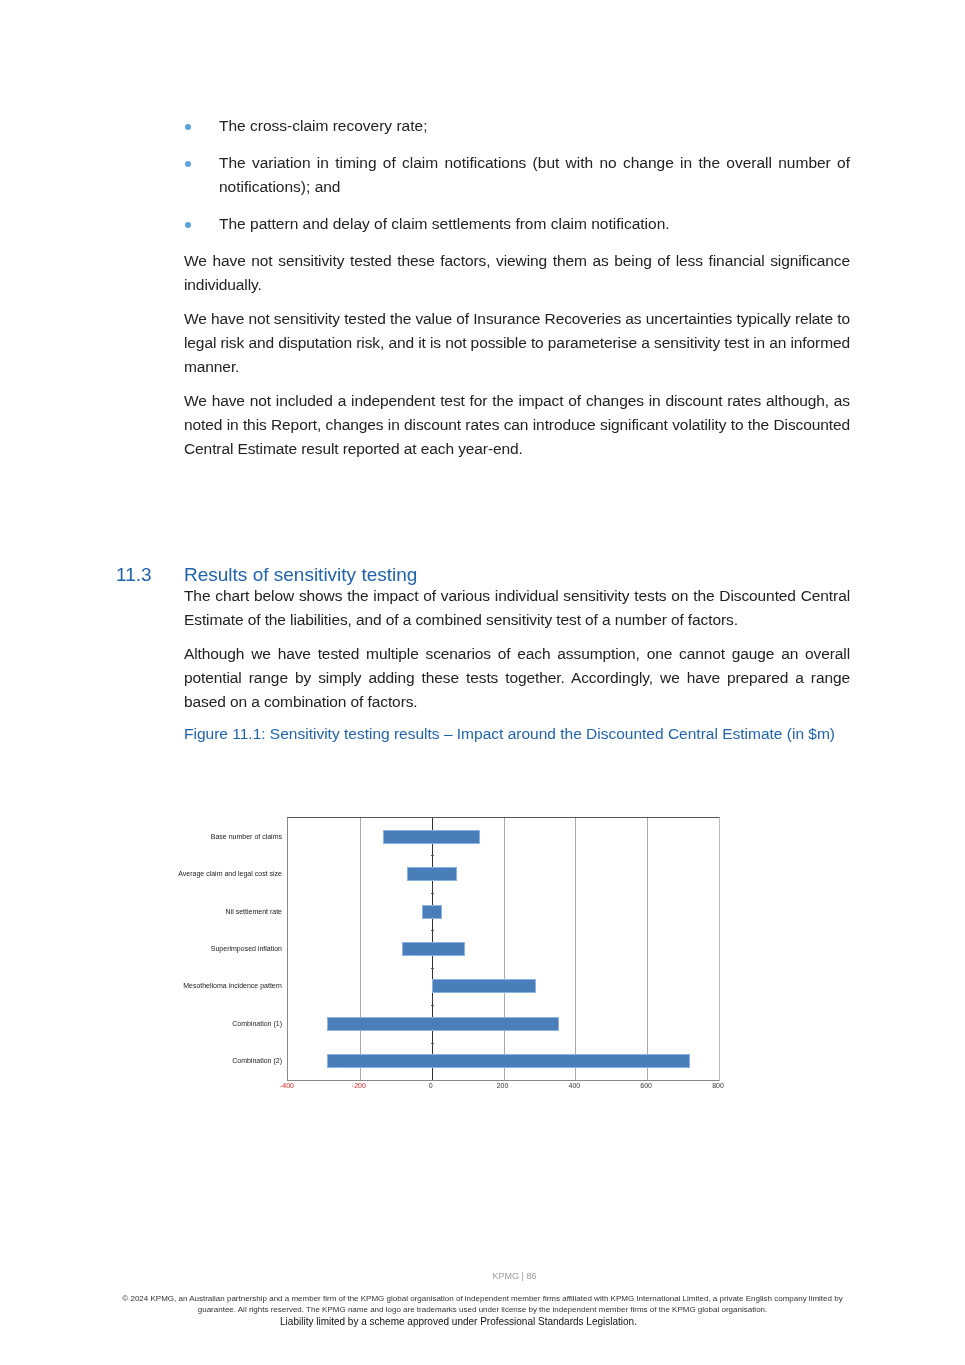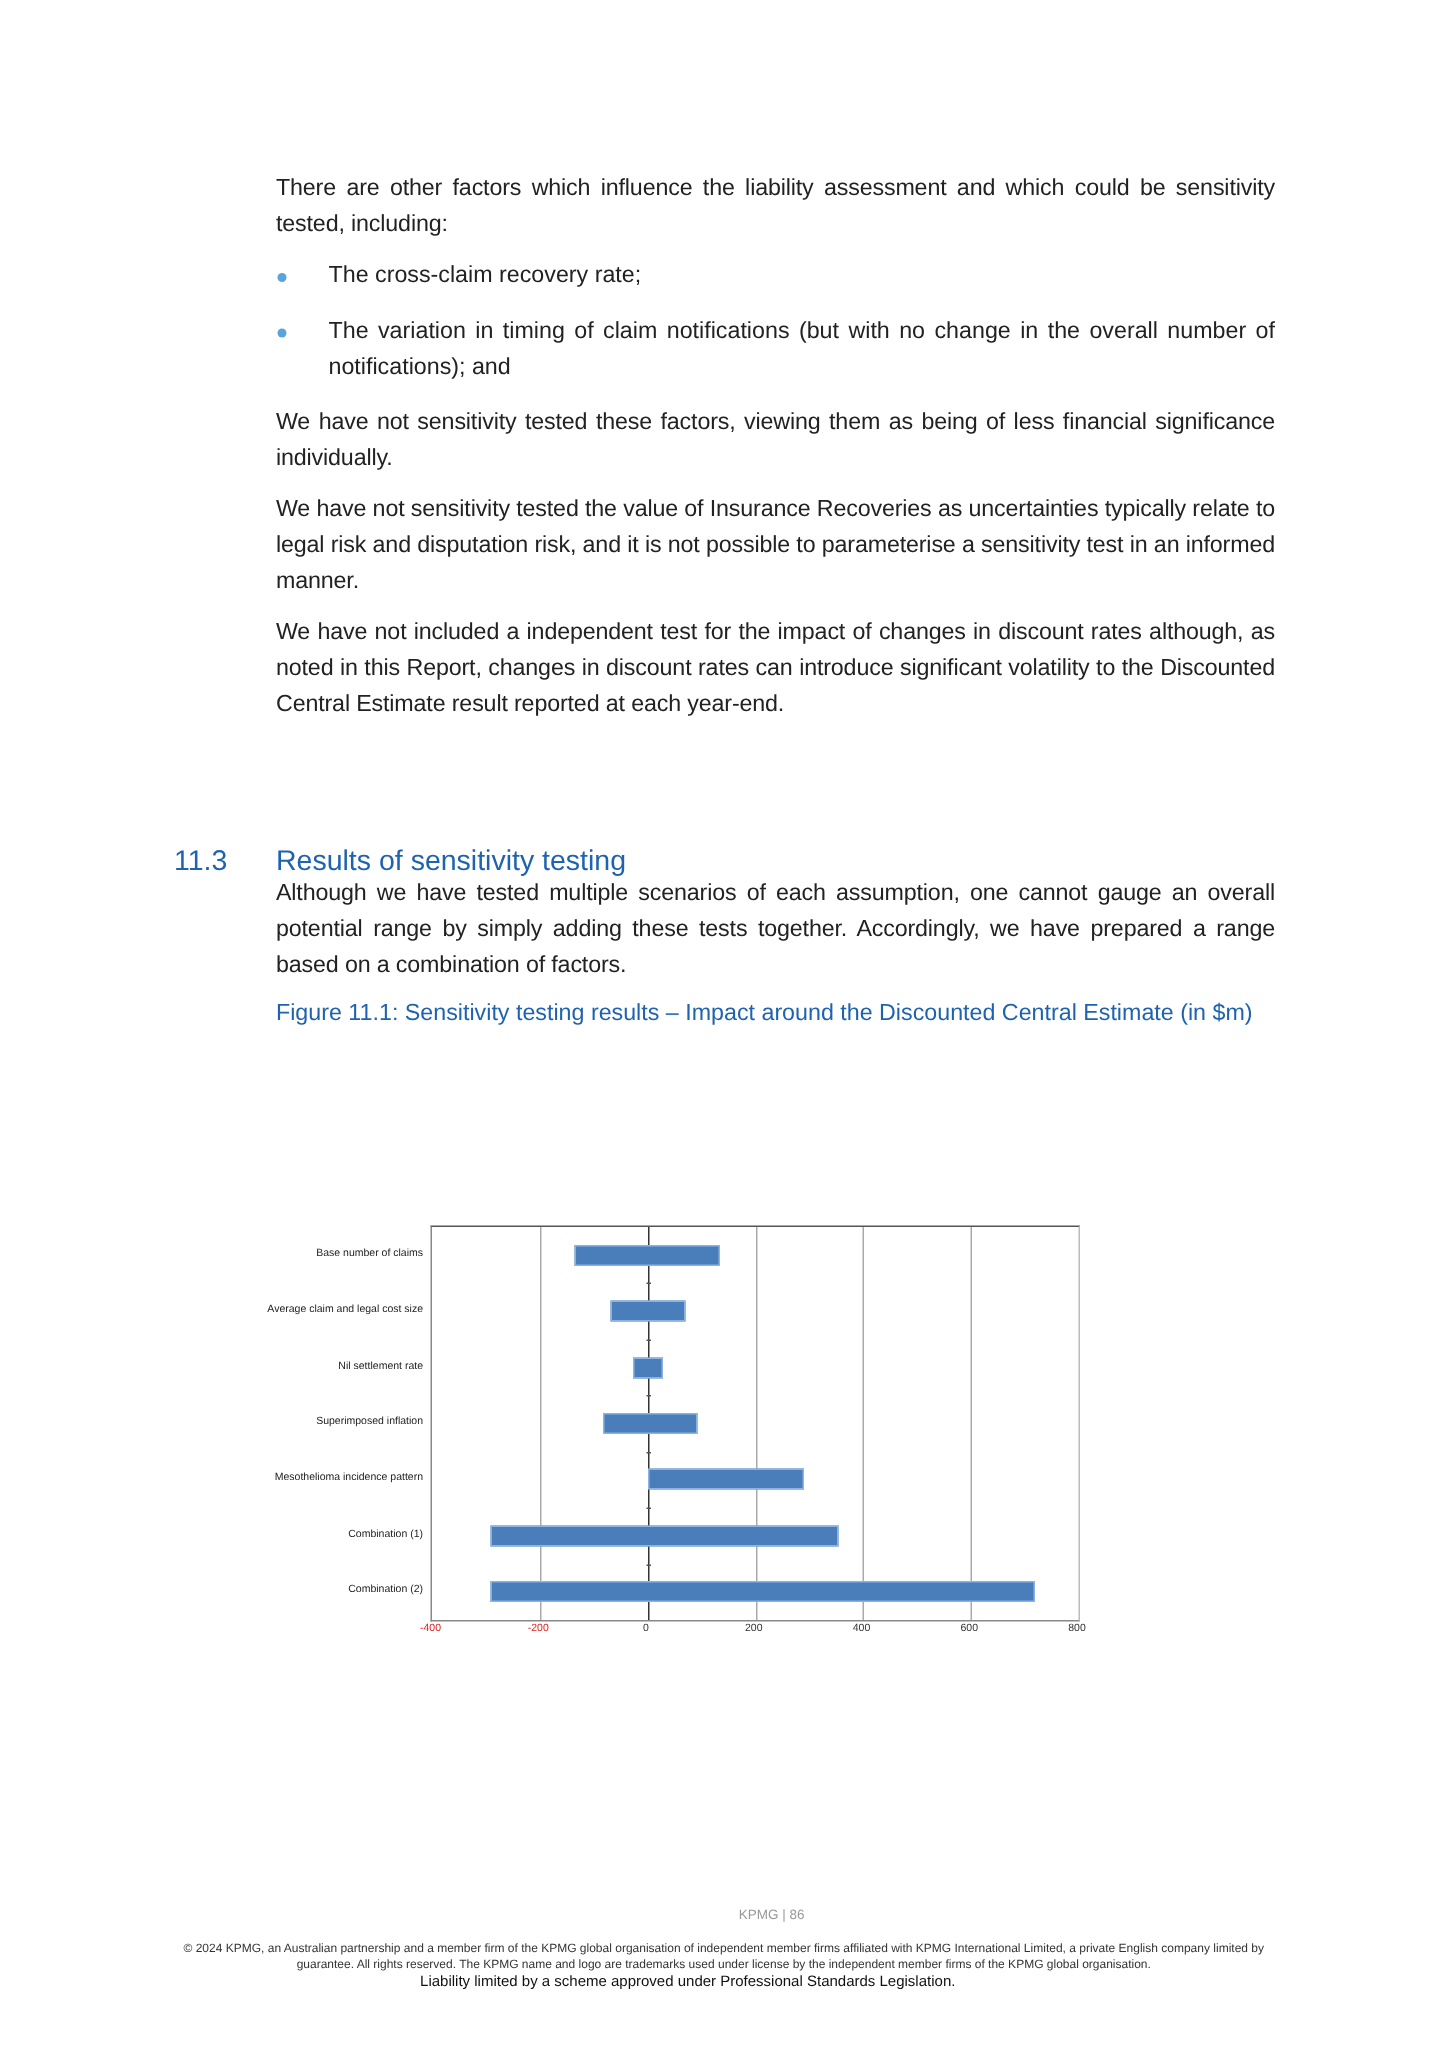--- a/index.html
+++ b/index.html
@@ -24,35 +24,36 @@
   .tick.pos { color: #333; }
   .ytick { position: absolute; left: -3px; width: 3px; height: 1px; background: #555; }
   .footer-page { position: absolute; top: 1271px; left: 0; width: 965px; text-align: center; font-size: 9px; color: #999; padding-left: 32px; }
   .footer-copy { position: absolute; top: 1294px; left: 110px; width: 745px; text-align: center; font-size: 8px; line-height: 10.5px; color: #333; }
   .footer-liab { position: absolute; top: 1316px; left: 0; width: 917px; text-align: center; font-size: 10px; color: #111; }
 </style>
 </head>
 <body>
 
 <div class="content">
-  <p class="body">There are other factors which influence the liability assessment and which could be sensitivity tested, including:</p>
   <ul class="bullets">
     <li><span class="dot"></span><span>The cross-claim recovery rate;</span></li>
     <li><span class="dot"></span><span>The variation in timing of claim notifications (but with no change in the overall number of notifications); and</span></li>
+    <li><span class="dot"></span><span>The pattern and delay of claim settlements from claim notification.</span></li>
   </ul>
   <p class="body">We have not sensitivity tested these factors, viewing them as being of less financial significance individually.</p>
   <p class="body">We have not sensitivity tested the value of Insurance Recoveries as uncertainties typically relate to legal risk and disputation risk, and it is not possible to parameterise a sensitivity test in an informed manner.</p>
   <p class="body">We have not included a independent test for the impact of changes in discount rates although, as noted in this Report, changes in discount rates can introduce significant volatility to the Discounted Central Estimate result reported at each year-end.</p>
 </div>
 
 <div class="section-head">
   <span class="num">11.3</span><span>Results of sensitivity testing</span>
 </div>
 
 <div class="content2">
+  <p class="body">The chart below shows the impact of various individual sensitivity tests on the Discounted Central Estimate of the liabilities, and of a combined sensitivity test of a number of factors.</p>
   <p class="body">Although we have tested multiple scenarios of each assumption, one cannot gauge an overall potential range by simply adding these tests together. Accordingly, we have prepared a range based on a combination of factors.</p>
   <p class="fig-caption">Figure 11.1: Sensitivity testing results – Impact around the Discounted Central Estimate (in $m)</p>
 </div>
 
 <div class="chart" id="chart">
   <div class="plot" id="plot">
       <div class="grid" style="left: 71.8333px;"></div>
       <div class="zero" style="left: 143.667px;"></div>
       <div class="grid" style="left: 215.5px;"></div>
       <div class="grid" style="left: 287.333px;"></div>

